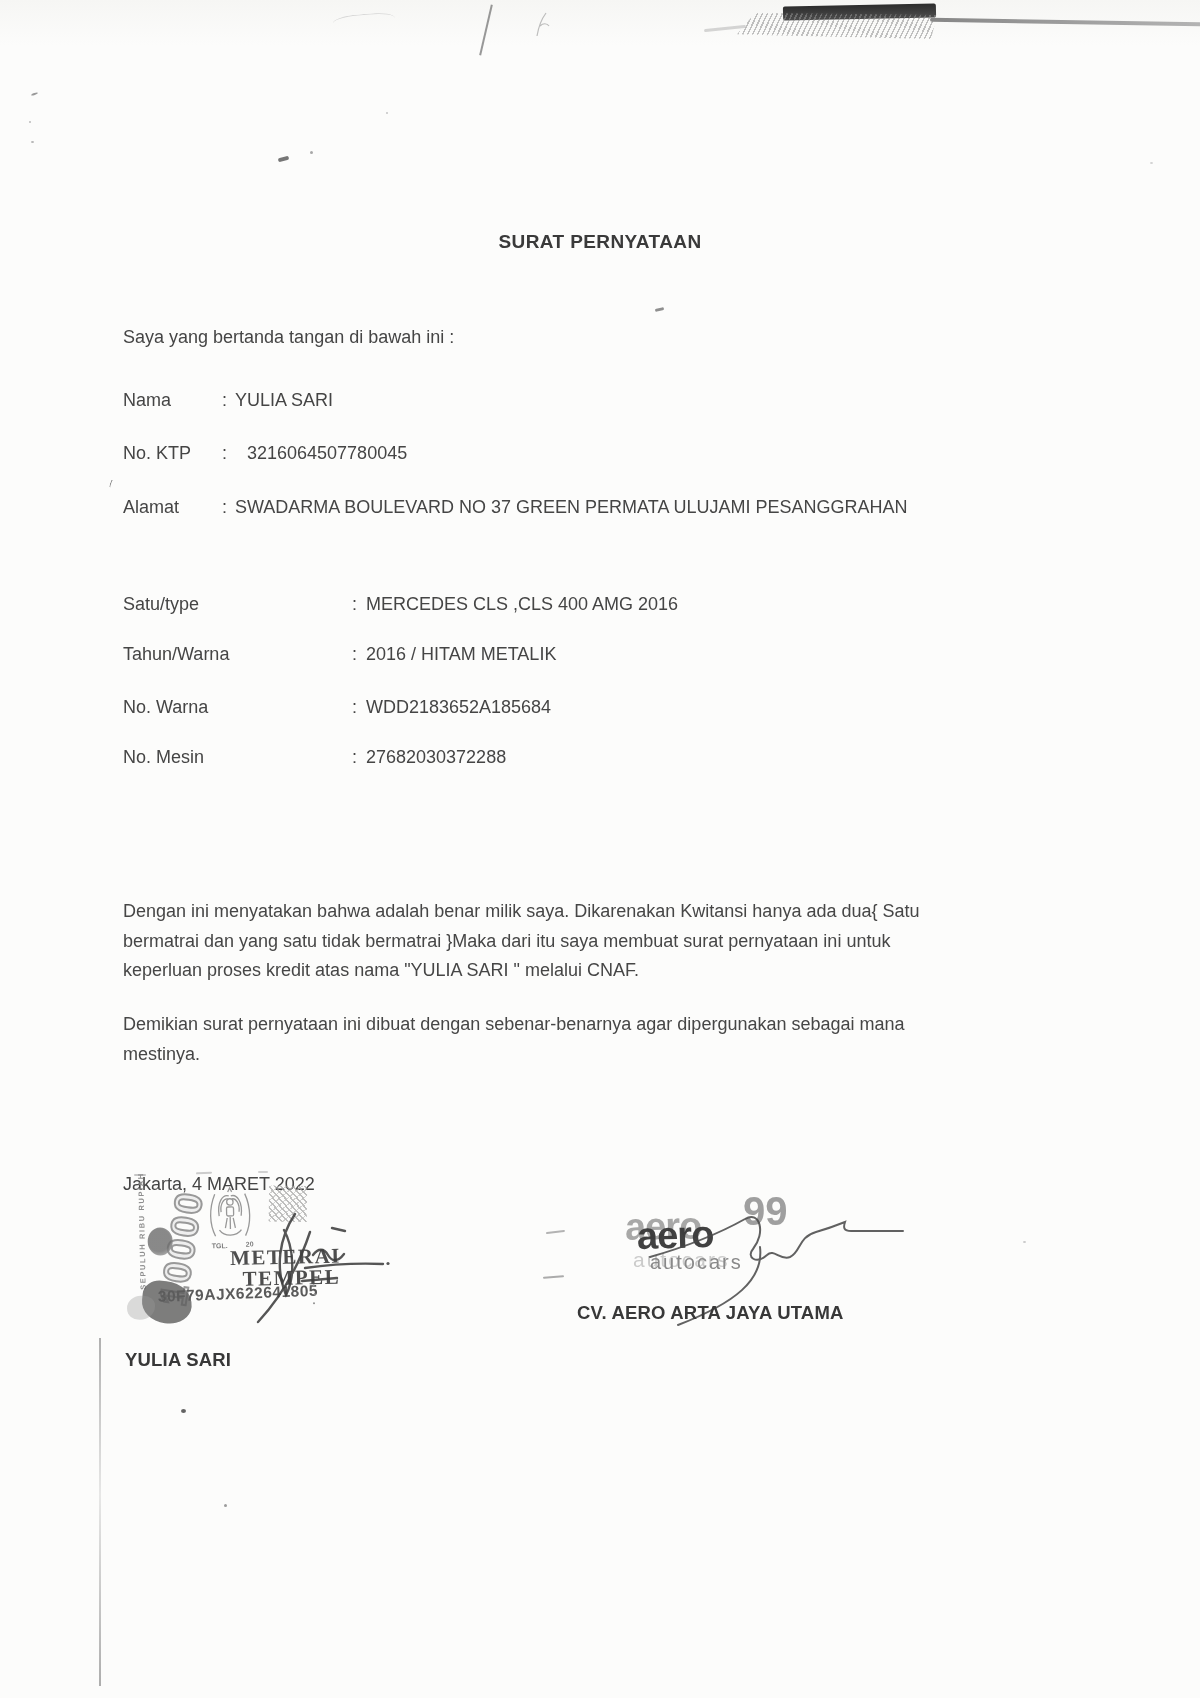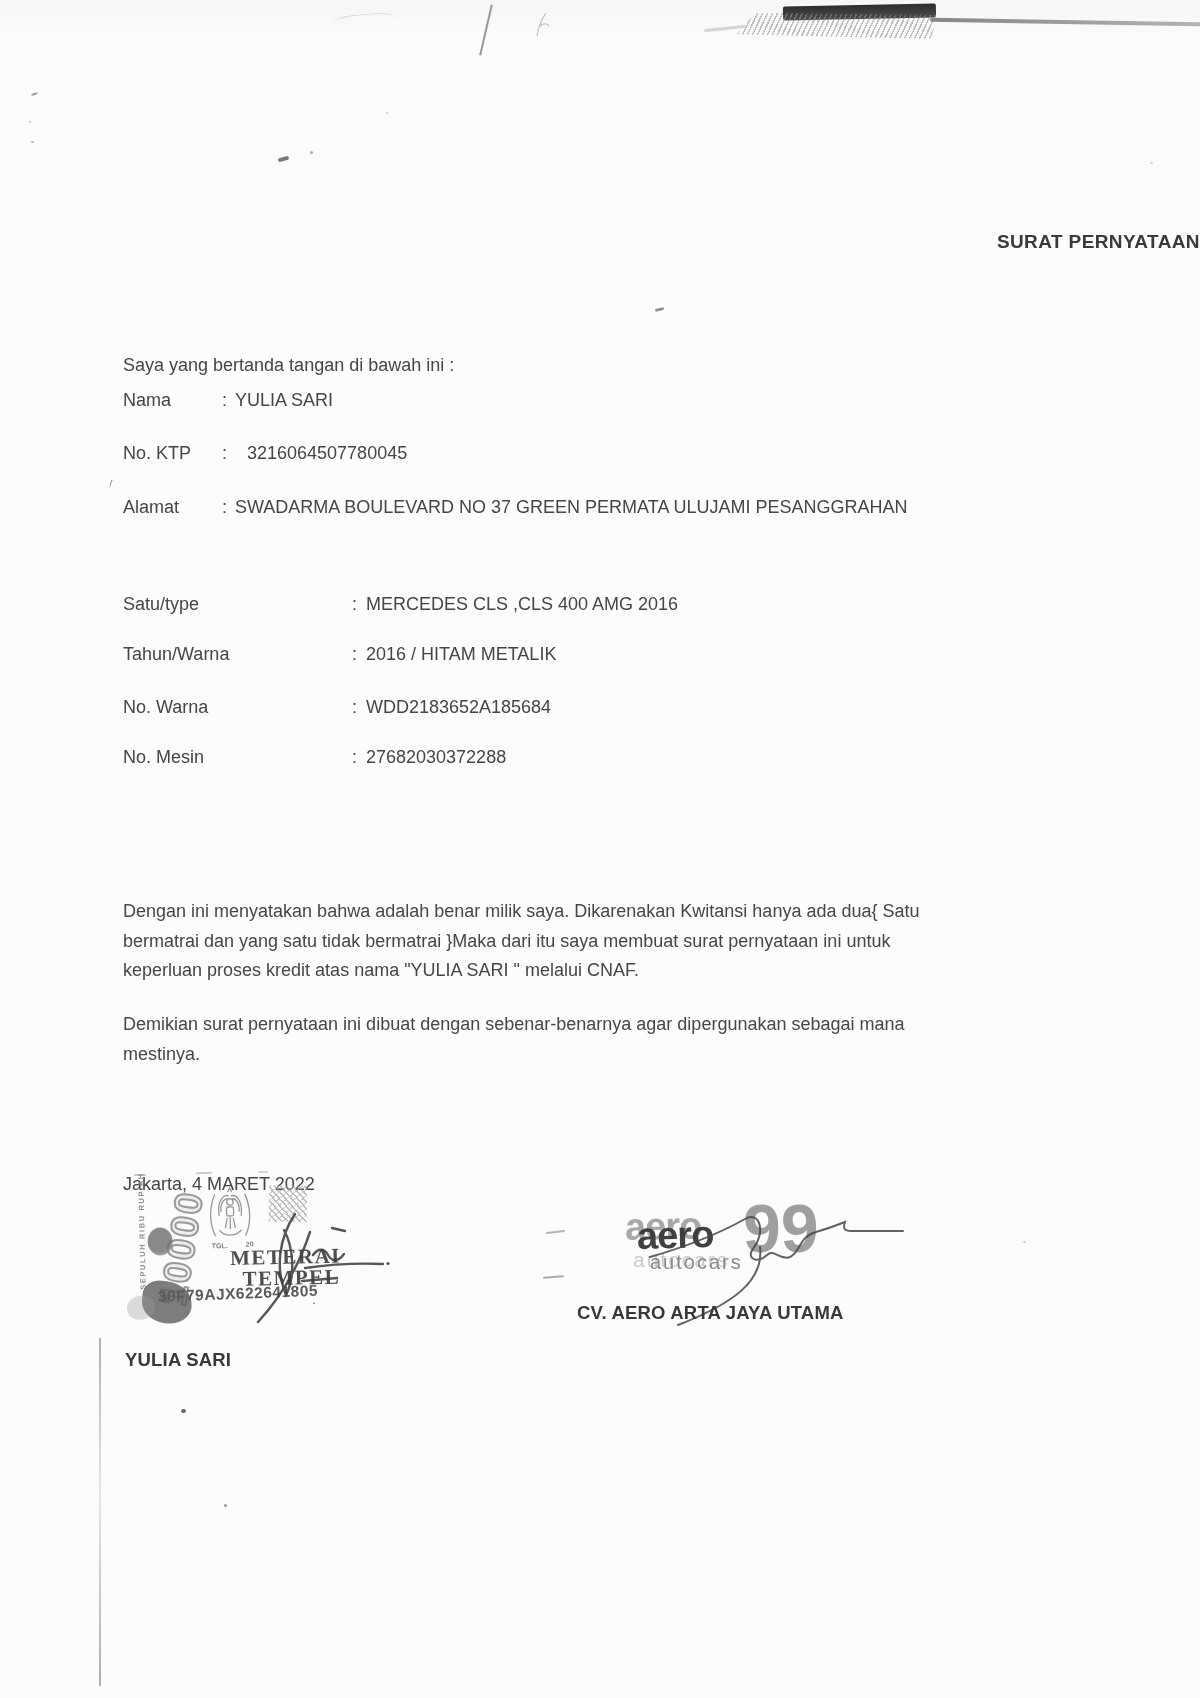--- a/index.html
+++ b/index.html
@@ -6,21 +6,21 @@
   .page{
     position:relative;width:1200px;height:1698px;margin:0 auto;
     background:linear-gradient(180deg,#f6f6f4 0,#fcfcfb 46px,#fcfcfb 100%);
     overflow:hidden;
     font-family:"Liberation Sans",sans-serif;
     color:#454545;
   }
   .abs{position:absolute;}
   .txt{font-size:18px;line-height:22px;color:#454545;}
   .title{
-    left:0;right:0;top:231px;text-align:right;
+    left:0;right:0;top:231px;text-align:center;
     font-size:19px;font-weight:bold;color:#3a3a3a;letter-spacing:.4px;
   }
   .row{left:123px;height:24px;}
   .row .lbl{position:absolute;left:0;top:0;white-space:nowrap;}
   .row .colon{position:absolute;top:0;}
   .row .val{position:absolute;top:0;white-space:nowrap;}
   .id-row .colon{left:99px;}
   .id-row .val{left:112px;}
   .id-row .val.pad{left:124px;}
   .vh-row .colon{left:229px;}
@@ -53,21 +53,21 @@
   .m-blob-c{position:absolute;left:-2px;top:112px;width:28px;height:24px;border-radius:50% 40% 55% 45%;
     background:#9a9a9a;opacity:.35;}
   .m-dot{position:absolute;width:2px;height:2px;border-radius:50%;background:#8f8f8f;}
 
   
   .aerostamp{left:600px;top:1195px;width:470px;height:150px;}
   .a-ghost{position:absolute;left:25px;top:10px;font-size:38px;font-weight:bold;letter-spacing:-1px;
     color:#565656;opacity:.5;transform:rotate(-1deg);}
   .a-main{position:absolute;left:37px;top:19px;font-size:38px;font-weight:bold;letter-spacing:-1px;
     color:#383838;opacity:.95;transform:rotate(-1.5deg);}
-  .a-99{position:absolute;left:143px;top:-6px;font-size:68px;font-weight:bold;
+  .a-99{position:absolute;left:143px;top:-6px;font-size:40px;font-weight:bold;
     color:#8f8f8f;opacity:.85;}
   .a-ghost2{position:absolute;left:33px;top:53px;font-size:21px;letter-spacing:2px;color:#ababab;opacity:.6;}
   .a-sub{position:absolute;left:50px;top:56px;font-size:20px;letter-spacing:2px;color:#898989;}
 
   
   .art{position:absolute;pointer-events:none;}
   .slash{left:485px;top:4px;width:2px;height:52px;background:#6e6e6e;opacity:.7;transform:rotate(13deg);}
   .arc-faint{left:333px;top:14px;width:62px;height:12px;border-top:1.5px solid #c9c9c9;
     border-radius:50%/8px;opacity:.7;transform:rotate(-5deg);}
   .darkbar{left:783px;top:5px;width:153px;height:14px;border-radius:2px;transform:rotate(-1.2deg);
@@ -103,21 +103,21 @@
   <div class="art speck" style="left:31px;top:141px;width:3px;height:2px;background:#b5b5b5;"></div>
   <div class="art dash-f" style="left:278px;top:157px;width:11px;height:4px;background:#767676;transform:rotate(-14deg);"></div>
   <div class="art speck" style="left:310px;top:151px;width:3px;height:3px;background:#a8a8a8;"></div>
   <div class="art speck" style="left:386px;top:112px;width:2px;height:2px;background:#c5c5c5;"></div>
   <div class="art speck" style="left:1150px;top:162px;width:3px;height:2px;background:#d2d2d2;"></div>
   <div class="art dash-f" style="left:655px;top:308px;width:9px;height:3px;background:#8f8f8f;transform:rotate(-12deg);"></div>
   <div class="art dash-f" style="left:110px;top:480px;width:4px;height:8px;border-left:1.5px solid #7f7f7f;transform:rotate(18deg);"></div>
 
   <div class="abs title">SURAT PERNYATAAN</div>
 
-  <div class="abs txt" style="left:123px;top:354px;">Saya yang bertanda tangan di bawah ini :</div>
+  <div class="abs txt" style="left:123px;top:326px;">Saya yang bertanda tangan di bawah ini :</div>
 
   <div class="abs txt row id-row" style="top:389px;">
     <span class="lbl">Nama</span>
     <span class="colon">:</span>
     <span class="val">YULIA SARI</span>
   </div>
   <div class="abs txt row id-row" style="top:442px;">
     <span class="lbl">No. KTP</span>
     <span class="colon">:</span>
     <span class="val pad">3216064507780045</span>

